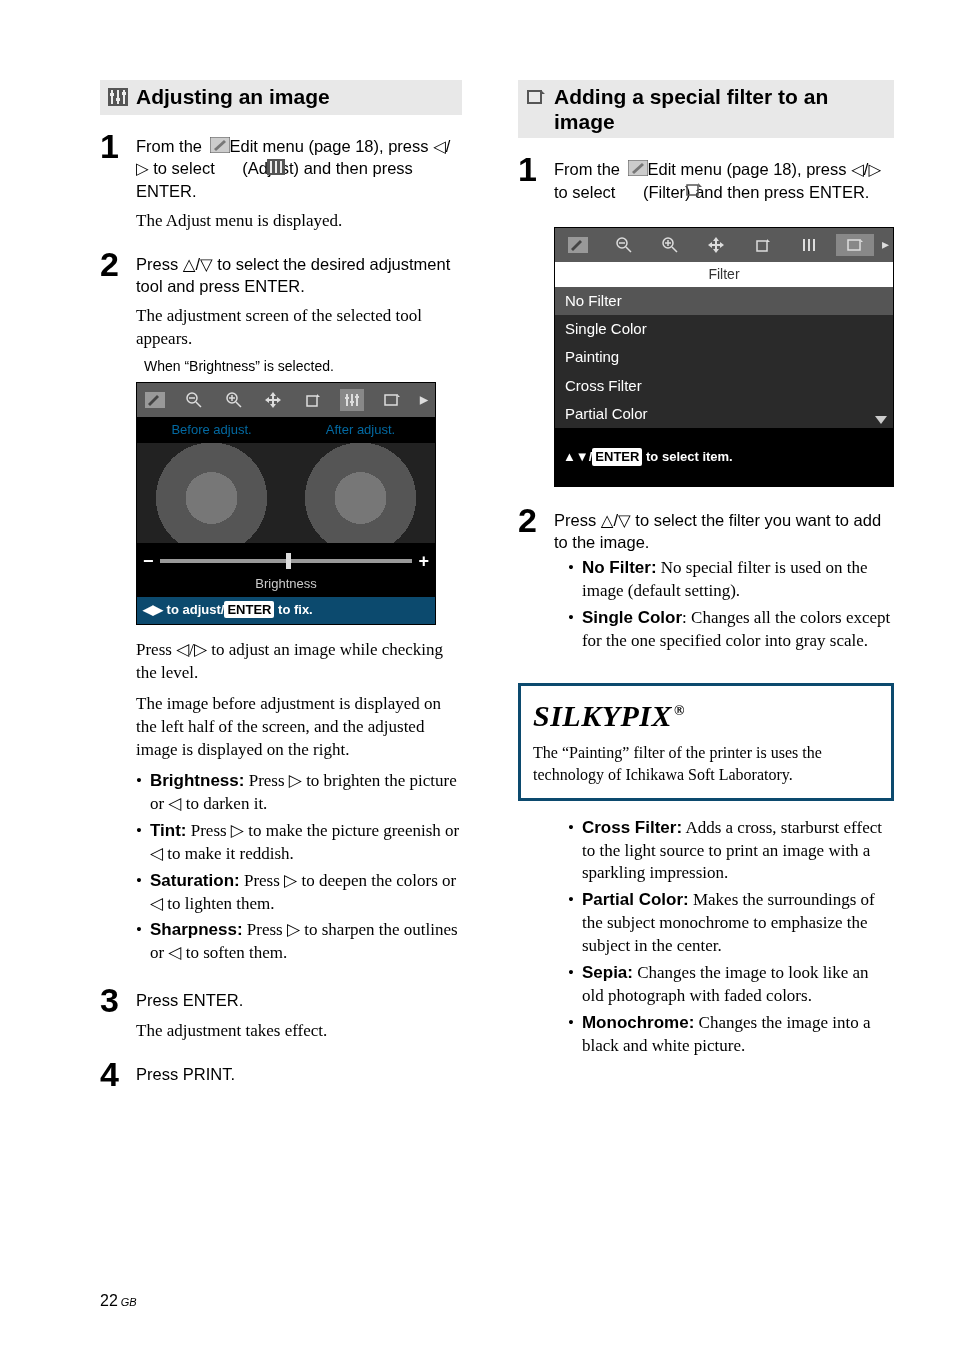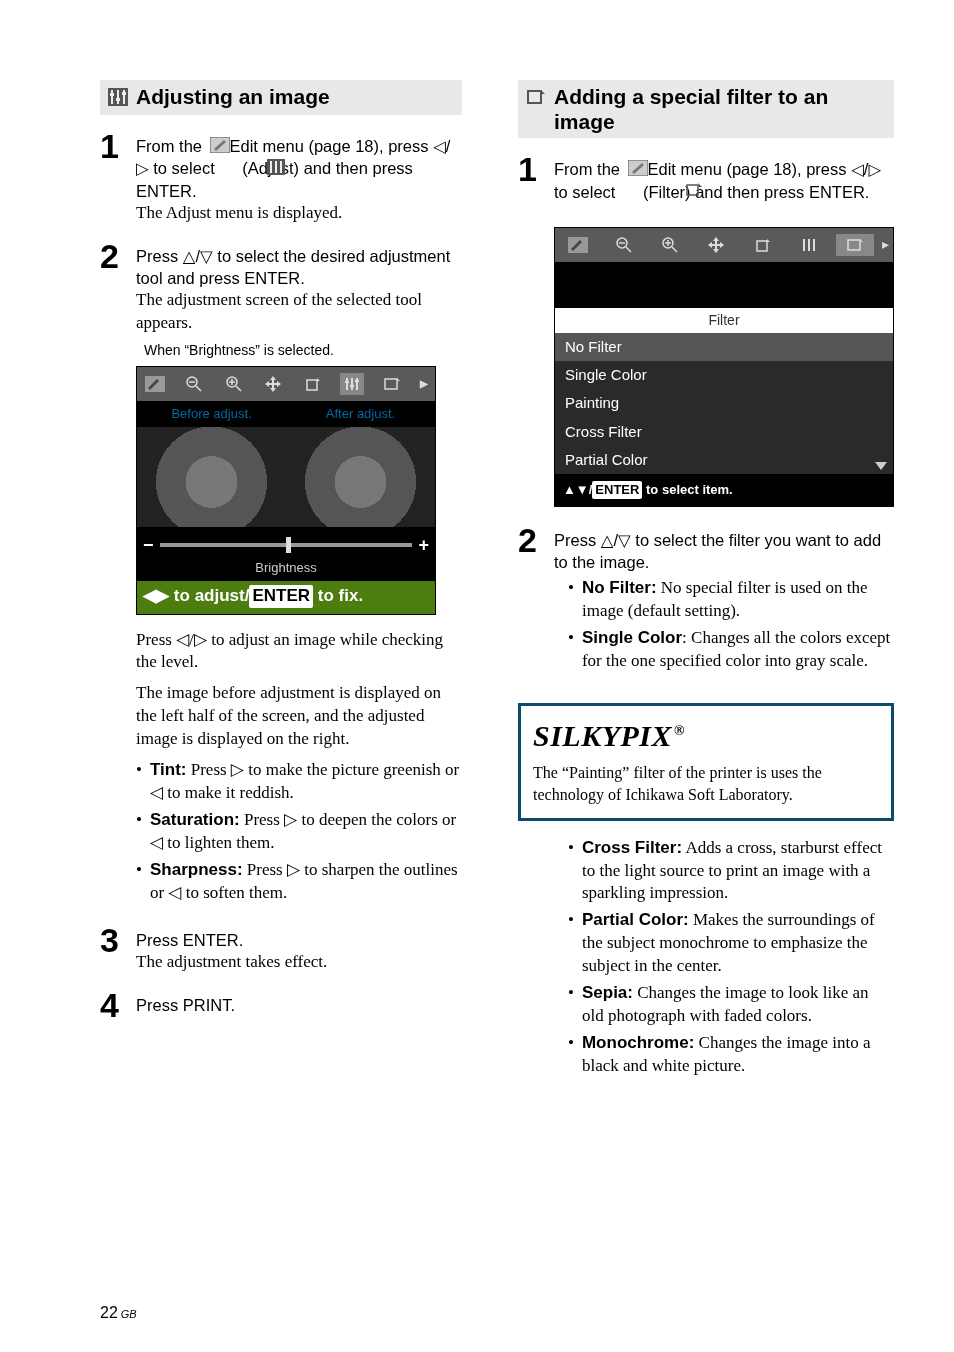--- a/index.html
+++ b/index.html
@@ -57,21 +57,21 @@
     padding-top: 6px;
   }
   .sans {
     font-family: Arial, Helvetica, sans-serif;
     font-size: 16.5px;
     line-height: 1.35;
   }
   .serif-note {
     font-family: "Times New Roman", Times, serif;
     font-size: 17px;
-    margin-top: 0;
+    margin-top: 8px;
   }
   .caption {
     font-family: Arial, Helvetica, sans-serif;
     font-size: 14px;
     margin: 6px 0 6px 8px;
   }
   .bullet-list {
     list-style: none;
     margin-top: 4px;
   }
@@ -131,21 +131,21 @@
   }
   .adjust-slider-row .bar::after {
     content: ""; position: absolute; left: 50%; top: -6px;
     width: 5px; height: 16px; background: #ddd;
   }
   .adjust-title {
     text-align: center; color: #ccc; background: #000;
     font-size: 13px; padding: 0 0 4px 0;
   }
   .adjust-footer {
-    color: #fff; background: #4d7c0f; font-size: 17px;
+    color: #fff; background: #0c4a6e; font-size: 13px;
     font-weight: bold; padding: 4px 6px 6px 6px;
   }
   .adjust-footer .enterbtn {
     display: inline-block; background: #fff; color: #000;
     padding: 0 3px; border-radius: 2px; font-weight: bold;
   }
   
   .filter-screen {
     width: 340px;
     margin: 10px 0 16px 0;
@@ -162,37 +162,37 @@
   }
   .filter-toolbar .ico {
     flex: 1; height: 22px;
     display: flex; align-items: center; justify-content: center;
     color: #ddd;
   }
   .filter-toolbar .ico.sel { background: #888; }
   .filter-toolbar .arrow { color: #ddd; font-size: 14px; }
   .filter-title {
     background: #fff; color: #333; text-align: center;
-    font-size: 14px; padding: 3px 0; margin-top: 46px;
+    font-size: 14px; padding: 3px 0;
   }
   .filter-list {
     color: #fff; background: #2a2a2a;
     font-size: 15px;
     position: relative;
   }
   .filter-list .opt { padding: 4px 10px; }
   .filter-list .opt.sel { background: #555; }
   .filter-list .scroll {
     position: absolute; right: 6px; bottom: 4px;
     width: 0; height: 0; border-left: 6px solid transparent;
     border-right: 6px solid transparent; border-top: 8px solid #ccc;
   }
   .filter-footer {
     color: #fff; background: #000; font-size: 13px;
-    font-weight: bold; padding: 7px 8px;
+    font-weight: bold; padding: 20px 8px;
   }
   .filter-footer .enterbtn {
     display: inline-block; background: #fff; color: #000;
     padding: 0 3px; border-radius: 2px; font-weight: bold;
   }
   
   .silky-box {
     border: 3px solid #0c4a6e;
     padding: 10px 12px 12px 12px;
     margin: 12px 0 12px 0;
@@ -202,21 +202,21 @@
     font-weight: bold;
     font-style: italic;
     font-size: 30px;
     letter-spacing: 0.5px;
   }
   .silky-reg { font-size: 14px; vertical-align: super; font-style: normal; margin-left: 2px;}
   .silky-text { font-size: 16px; margin-top: 6px; }
   .page-footer {
     position: absolute;
     left: 100px;
-    bottom: 28px;
+    bottom: 40px;
     font-family: Arial, Helvetica, sans-serif;
     font-size: 16px;
   }
   .page-footer .gb { font-size: 11px; font-style: italic; margin-left: 3px; }
   .inline-icon { display: inline-block; vertical-align: -3px; }
 </style>
 </head>
 <body>
 
 <div class="page">
@@ -338,20 +338,23 @@
           <div class="adjust-footer">
             <span>◀▶ to adjust/</span><span class="enterbtn">ENTER</span><span> to fix.</span>
           </div>
         </div>
 
         <div class="serif-note para">Press ◁/▷ to adjust an image while checking the level.</div>
         <div class="serif-note para">The image before adjustment is displayed on the left half of the screen, and the adjusted image is displayed on the right.</div>
 
         <ul class="bullet-list">
           <li>
+              <span><span class="b-label">Brightness:</span><span> Press ▷ to brighten the picture or ◁ to darken it.</span></span>
+            </li>
+          <li>
               <span><span class="b-label">Tint:</span><span> Press ▷ to make the picture greenish or ◁ to make it reddish.</span></span>
             </li>
           <li>
               <span><span class="b-label">Saturation:</span><span> Press ▷ to deepen the colors or ◁ to lighten them.</span></span>
             </li>
           <li>
               <span><span class="b-label">Sharpness:</span><span> Press ▷ to sharpen the outlines or ◁ to soften them.</span></span>
             </li>
         </ul>
       </div>

